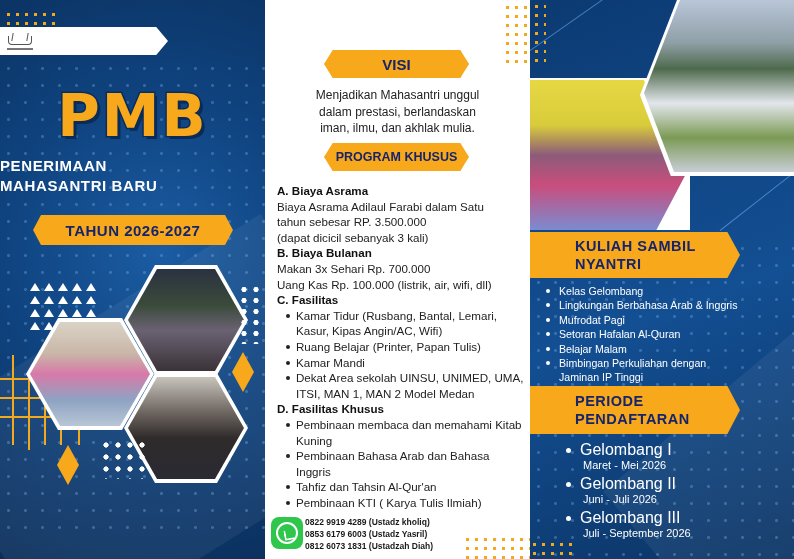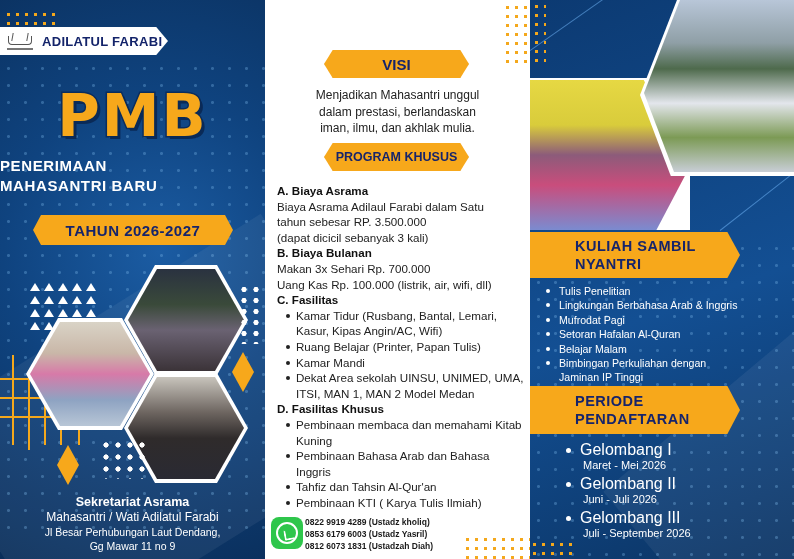--- a/index.html
+++ b/index.html
@@ -67,21 +67,20 @@
   <div class="panel left">
     <div class="dotgrid" style="left:0;top:60px;width:265px;height:480px;"></div>
     <div class="diag" style="left:-40px;top:300px;width:400px;height:260px;transform:rotate(-32deg);"></div>
     <div class="golddots" style="left:4px;top:10px;width:54px;height:18px;"></div>
     <div class="brand">
       <div class="brand-logo">
           <div class="bk2"></div>
           <div class="bk"></div>
           <div class="bk3"></div>
         </div>
-      <span class="brand-name">ADILATUL FARABI</span>
     </div>
     <div class="pmb">PMB</div>
     <div class="pen">
       <div>PENERIMAAN</div>
       <div>MAHASANTRI BARU</div>
     </div>
     <div class="tahun">TAHUN 2026-2027</div>
 
     <div>
       <div class="tri" style="left:30px;top:283px"></div>
@@ -120,26 +119,20 @@
       <div class="in" style="background:linear-gradient(180deg,#d9d3c6 0%,#c9b7a8 30%,#d77aa8 50%,#8ea3c2 75%,#b8c6d6 100%);"></div>
     </div>
     <div class="hex" style="left:124px;top:373px;width:124px;height:110px;">
       <div class="in" style="background:linear-gradient(180deg,#c8c4bc 0%,#6d6560 35%,#2f2b2b 60%,#2a2a33 100%);"></div>
     </div>
     <div class="diamond" style="left:232px;top:352px;"></div>
     <div class="diamond" style="left:57px;top:445px;"></div>
     <div class="wdots" style="left:100px;top:439px;width:48px;height:40px;"></div>
     <div class="wdots" style="left:238px;top:284px;width:24px;height:60px;background-size:12px 11px;"></div>
 
-    <div class="addr">
-      <div class="a1">Sekretariat Asrama</div>
-      <div class="a2">Mahasantri / Wati Adilatul Farabi</div>
-      <div class="a3">Jl Besar Perhubungan Laut Dendang,</div>
-      <div class="a3">Gg Mawar 11 no 9</div>
-    </div>
   </div>
 
   <div class="panel mid">
     <div class="golddots" style="left:238px;top:3px;width:27px;height:63px;"></div>
     <div class="golddots" style="left:198px;top:535px;width:67px;height:24px;"></div>
   </div>
   <div class="ribbon" style="left:324px;top:50px;width:145px;height:28px;font-size:15px;">VISI</div>
   <div class="visi-text">
     <div>Menjadikan Mahasantri unggul</div>
     <div>dalam prestasi, berlandaskan</div>
@@ -192,21 +185,21 @@
     <div class="photo" style="left:0;top:80px;width:158px;height:150px;background:linear-gradient(180deg,#e6d843 0%,#d9cc3b 30%,#8c5b7a 50%,#c94d7c 70%,#7b8bd0 100%);clip-path:polygon(0 0,72% 0,100% 60%,80% 100%,0 100%);"></div>
     <div class="photo" style="left:110px;top:0;width:154px;height:176px;background:#fff;clip-path:polygon(24% 0,100% 0,100% 100%,20% 100%,0 54%);"></div>
     <div class="photo" style="left:114px;top:0;width:150px;height:172px;background:linear-gradient(180deg,#b8c6d8 0%,#8f9fa6 25%,#4e6a4c 40%,#e3e6ec 60%,#7c9a55 80%,#c8ced6 100%);clip-path:polygon(24% 0,100% 0,100% 100%,20% 100%,0 54%);"></div>
   </div>
 
   <div class="sec-ribbon" style="top:232px;height:46px;padding-top:5px;">
     <div>KULIAH SAMBIL</div>
     <div>NYANTRI</div>
   </div>
   <ul class="kul-list">
-    <li>Tulis Penelitian</li>
+    <li>Kelas Gelombang</li>
     <li>Lingkungan Berbahasa Arab &amp; Inggris</li>
     <li>Mufrodat Pagi</li>
     <li>Setoran Hafalan Al-Quran</li>
     <li>Belajar Malam</li>
     <li>Bimbingan Perkuliahan dengan</li>
     <div class="cont">Jaminan IP Tinggi</div>
   </ul>
 
   <div class="sec-ribbon" style="top:386px;height:48px;padding-top:6px;">
     <div>PERIODE</div>

